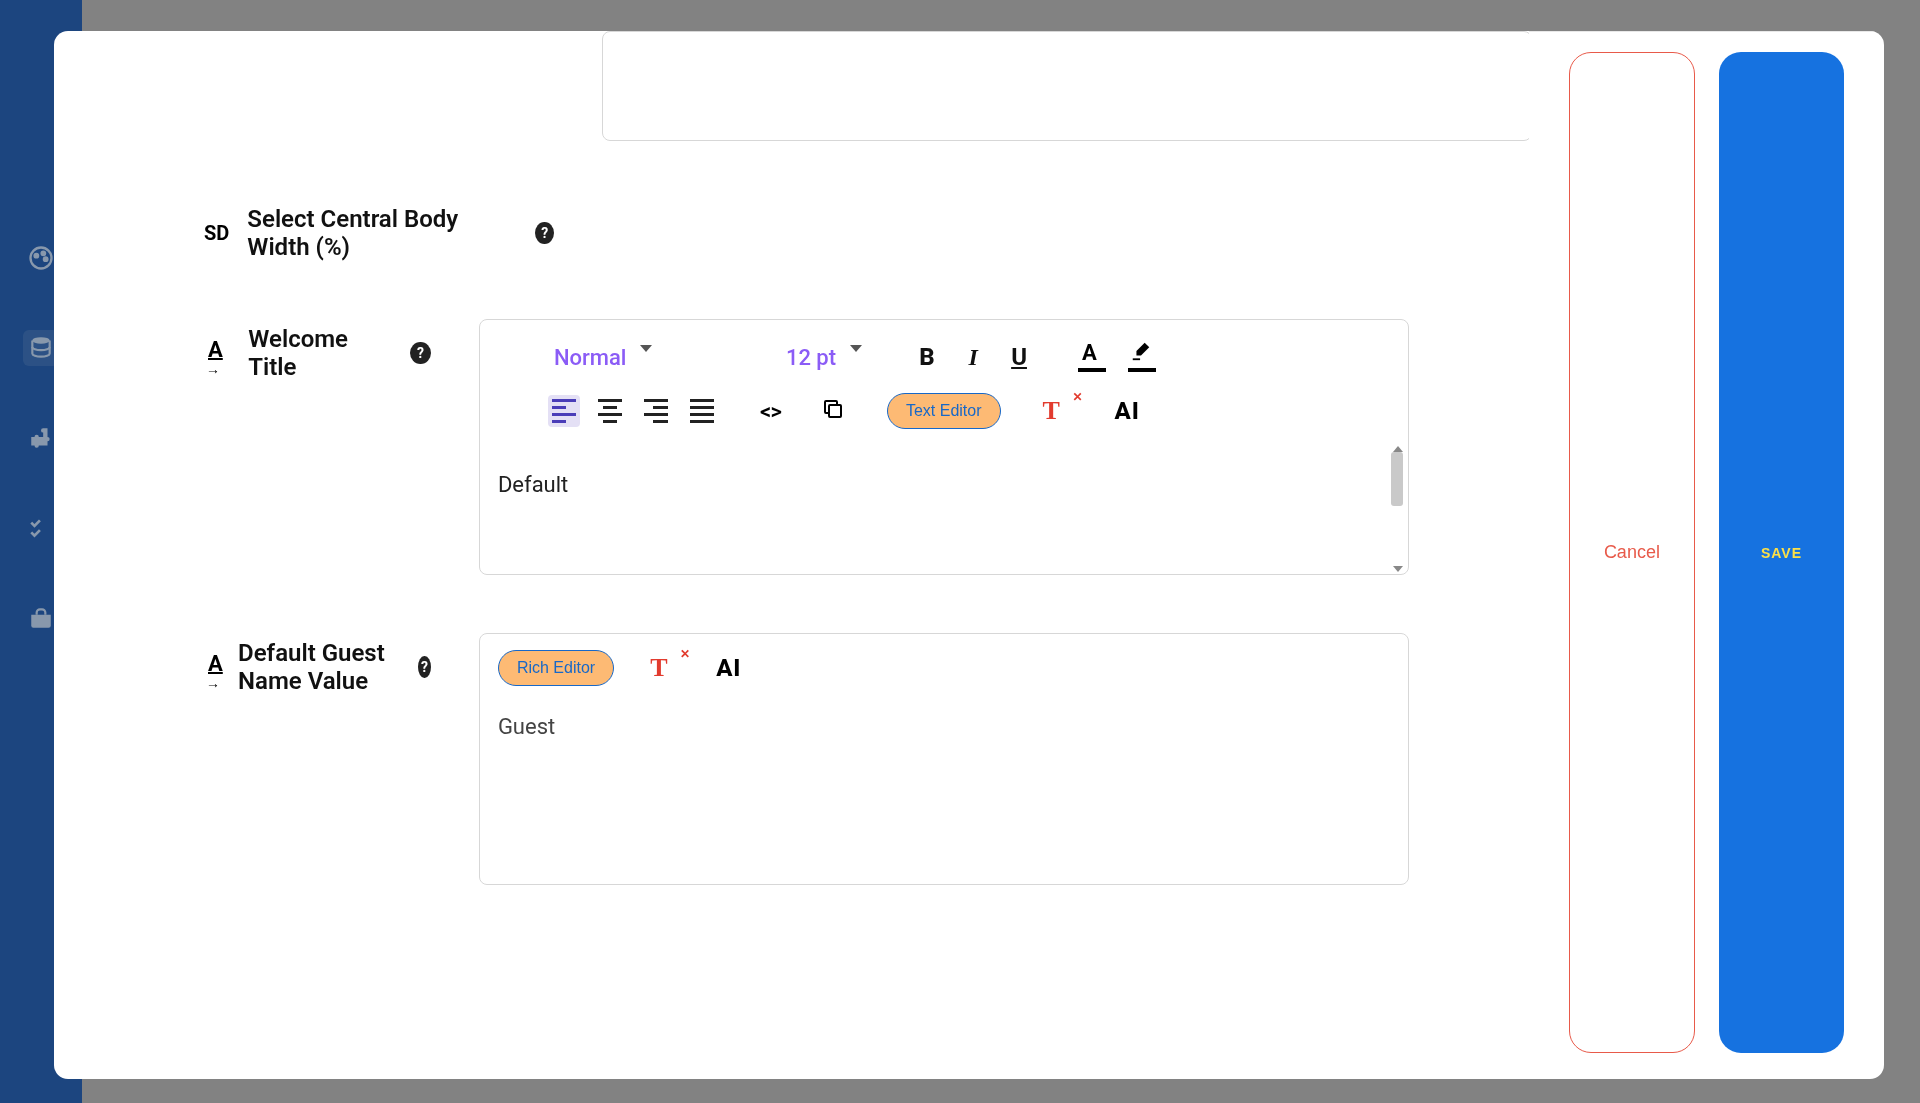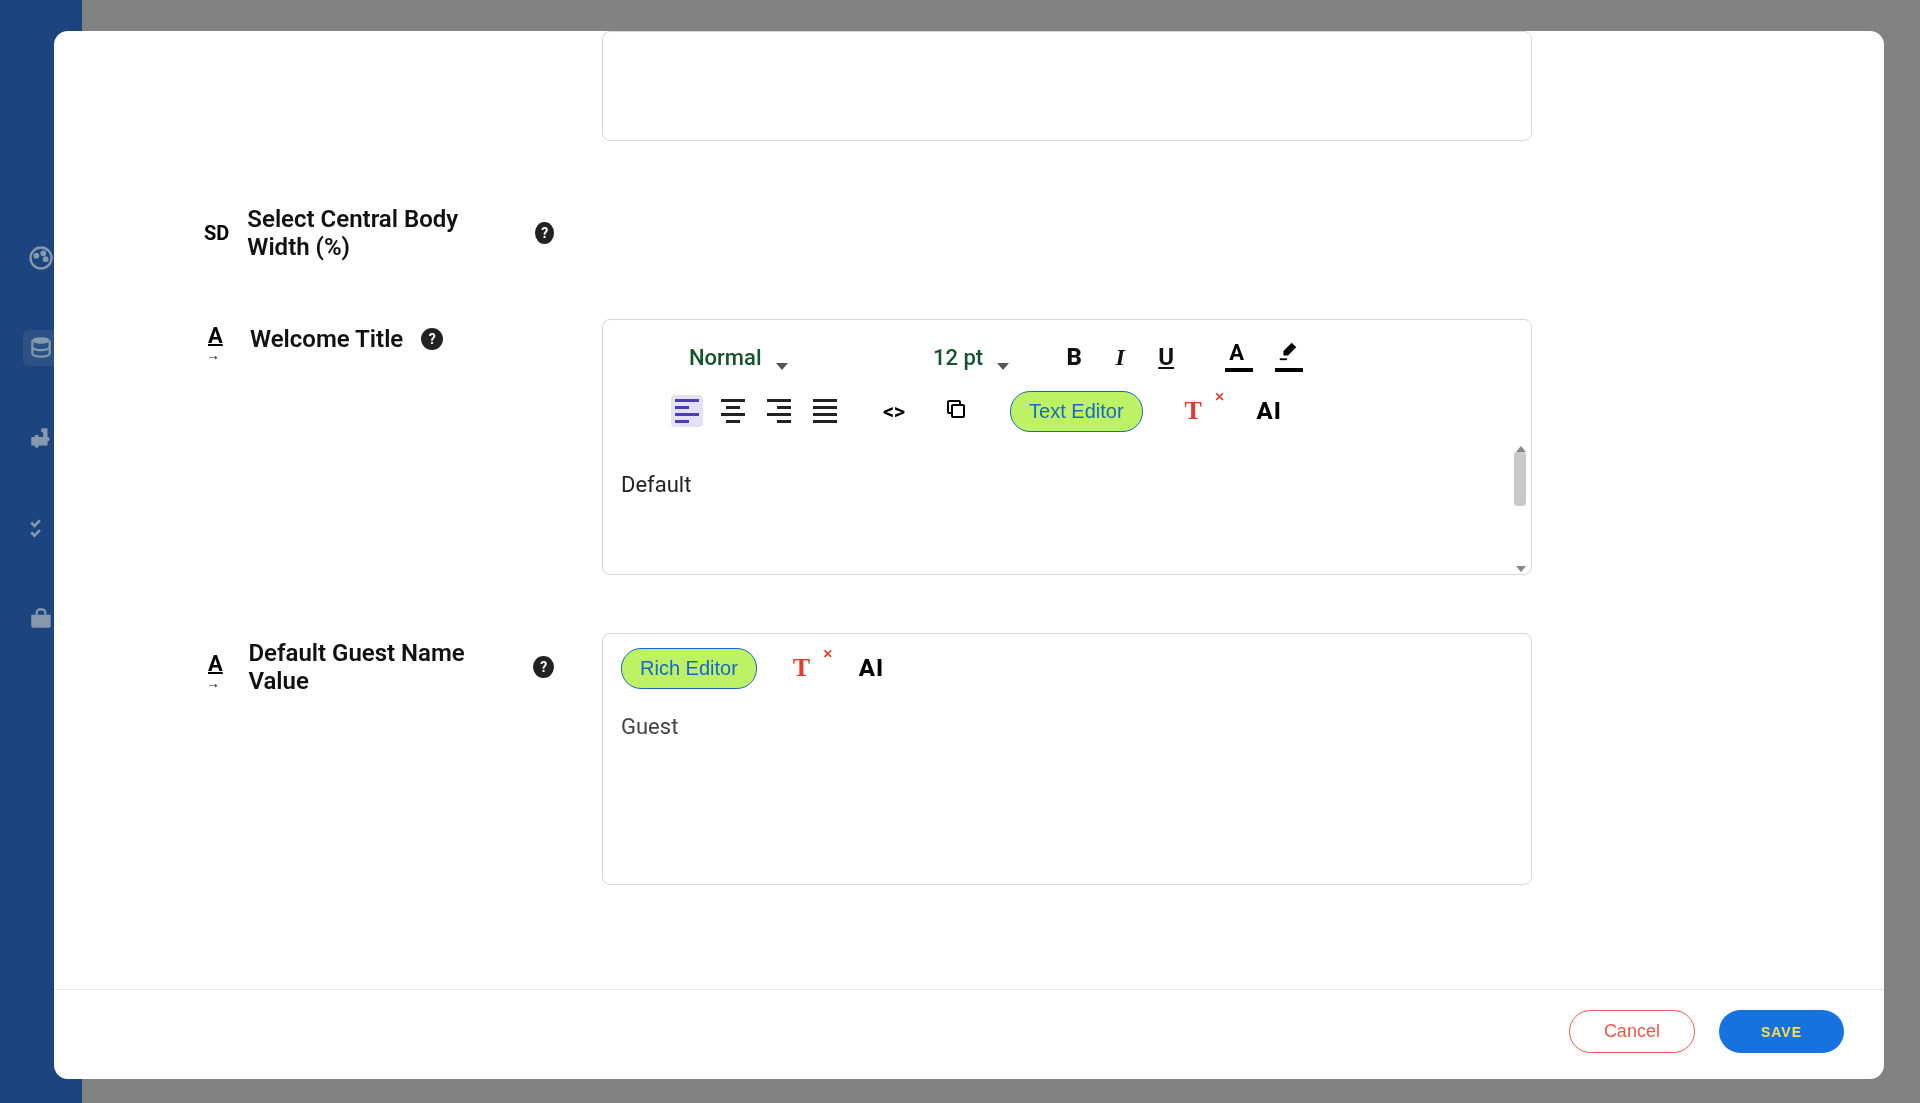--- a/index.html
+++ b/index.html
@@ -44,21 +44,21 @@
 .modal {
   position: absolute;
   left: 54px;
   top: 31px;
   width: 1830px;
   height: 1048px;
   background: #fff;
   border-radius: 14px;
   z-index: 3;
   display: flex;
-  flex-direction: column;
+  flex-direction: row;
   overflow: hidden;
 }
 .modal-body {
   flex: 1;
   padding: 0 120px 0 150px;
   overflow-y: auto;
 }
 .modal-footer {
   border-top: 1px solid #e8e8e8;
   padding: 20px 40px 26px 40px;
@@ -153,27 +153,26 @@
   align-items: center;
   gap: 42px;
   height: 54px;
 }
 .toolbar-group {
   display: flex;
   align-items: center;
   gap: 12px;
 }
 .dropdown-ctrl {
-  display:flex; align-items:flex-end; gap:14px;
+  display:flex; align-items:flex-start; gap:14px;
   padding: 4px 6px;
   cursor: pointer;
   font-size: 22px;
-  color:#14532d;
+  color:#8b5cf6;
   font-weight: 500;
-  margin-left: 12px;
 }
 .fmt-btn {
   width: 34px; height: 34px;
   display:flex; align-items:center; justify-content:center;
   font-size: 24px;
   cursor: pointer;
   color:#111;
 }
 .fmt-btn.bold { font-weight: 800; }
 .fmt-btn.italic { font-style: italic; font-weight: 700; font-family: Georgia, serif; }
@@ -208,24 +207,24 @@
 .align-btn.right .ln:nth-child(4){width:60%;margin-left:auto}
 .align-btn.justify .ln{width:100%}
 .align-btn.active .ln { background:#4a3db8; }
 
 .code-btn { font-size:22px; font-weight:600; letter-spacing:-3px; cursor:pointer; }
 .copy-btn svg { width:24px; height:24px; }
 
 .pill-btn {
   border: 1.5px solid #1768c8;
   color: #1768c8;
-  background: #bef264;
+  background: #fdba74;
   border-radius: 20px;
   padding: 8px 18px;
-  font-size: 20px;
+  font-size: 16px;
   cursor: pointer;
 }
 .clear-fmt-btn {
   font-size: 26px; font-weight: 700; color:#e23b2e;
   position: relative; cursor:pointer; font-family: Georgia, serif;
   width: 30px;
 }
 .clear-fmt-btn::after {
   content:"✕"; color:#e23b2e; font-size:12px;
   position:absolute; top:-6px; right:-10px; font-weight:700;

